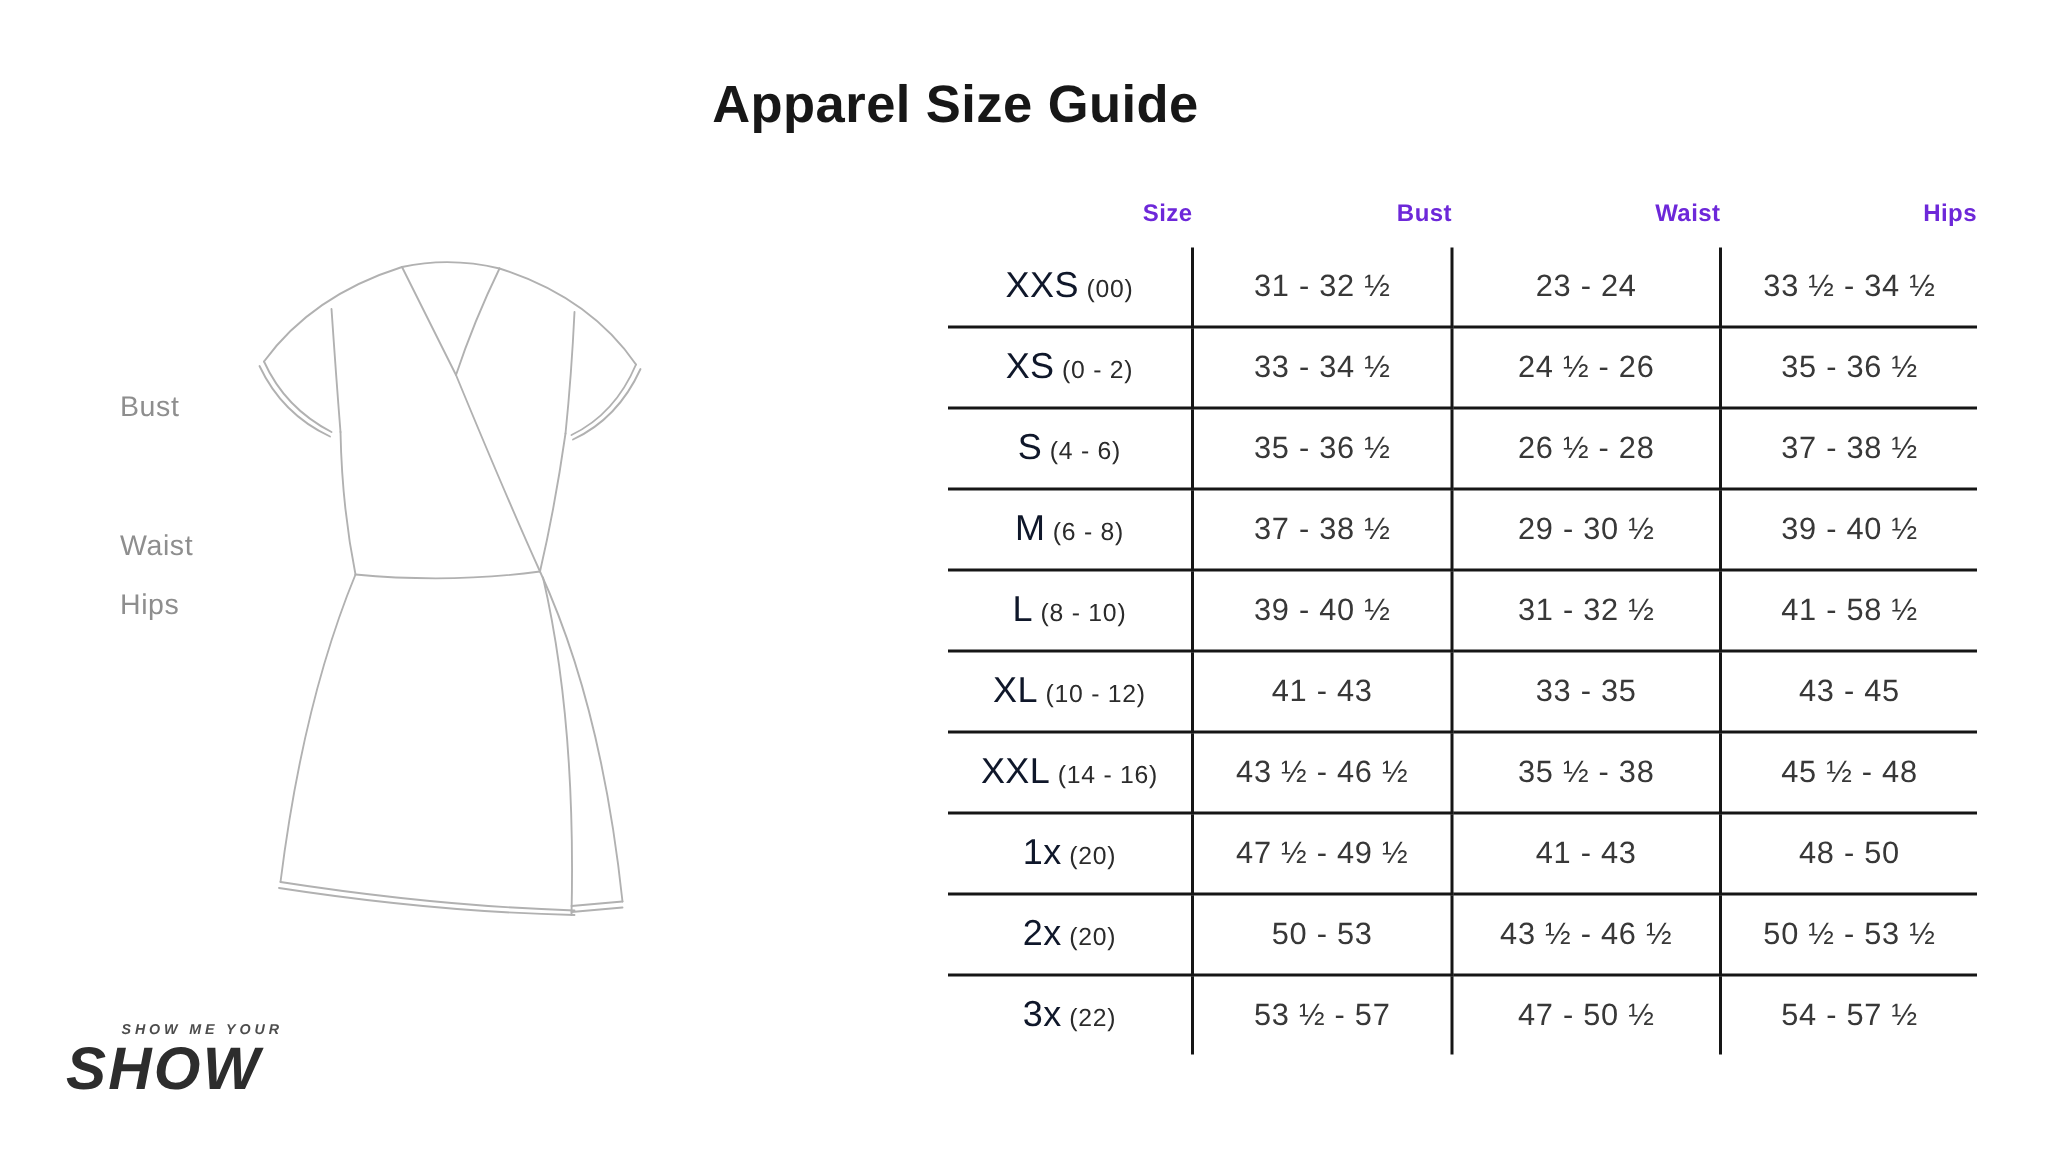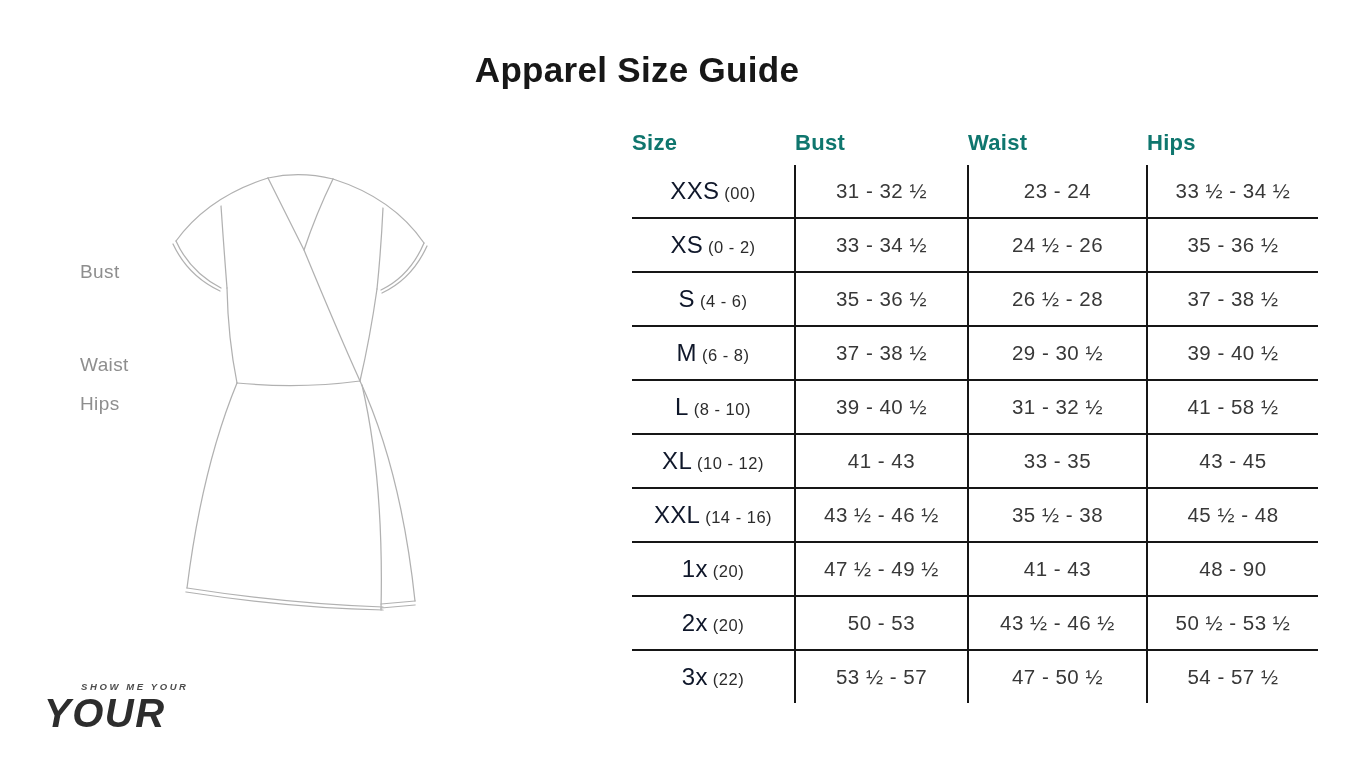--- a/index.html
+++ b/index.html
@@ -29,22 +29,22 @@
   .m-label.bust  { top:262px; }
   .m-label.waist { top:355px; }
   .m-label.hips  { top:394px; }
 
   
   .size-table {
     position:absolute; left:632px; top:121px; width:686px;
     border-collapse:collapse; table-layout:fixed;
   }
   .size-table th {
-    height:44px; font-size:22px; font-weight:600; color:#0f766e;
-    text-align:left; vertical-align:middle; padding:0; letter-spacing:.3px;
+    height:44px; font-size:16px; font-weight:600; color:#6d28d9;
+    text-align:right; vertical-align:middle; padding:0; letter-spacing:.3px;
   }
   .size-table td {
     height:52px; text-align:center; vertical-align:middle; padding:0;
     font-size:20.5px; color:#383838; letter-spacing:.5px; white-space:nowrap;
   }
   .size-table tbody td { border-right:2px solid var(--line,#161616); }
   .size-table tbody td:last-child { border-right:none; }
   .size-table tbody tr:not(:last-child) td { border-bottom:2px solid var(--line,#161616); }
   .size-table .sz  { font-size:24px; color:#0f172a; letter-spacing:.3px; }
   .size-table .rng { font-size:16.5px; color:#2b2b2b; margin-left:5px; }
@@ -158,35 +158,35 @@
         <tr class="size-row">
       <td><span class="sz">XXL</span><span class="rng">(14 - 16)</span></td>
       <td>43 ½ - 46 ½</td>
       <td>35 ½ - 38</td>
       <td>45 ½ - 48</td>
     </tr>
         <tr class="size-row">
       <td><span class="sz">1x</span><span class="rng">(20)</span></td>
       <td>47 ½ - 49 ½</td>
       <td>41 - 43</td>
-      <td>48 - 90</td>
+      <td>48 - 50</td>
     </tr>
         <tr class="size-row">
       <td><span class="sz">2x</span><span class="rng">(20)</span></td>
       <td>50 - 53</td>
       <td>43 ½ - 46 ½</td>
       <td>50 ½ - 53 ½</td>
     </tr>
         <tr class="size-row">
       <td><span class="sz">3x</span><span class="rng">(22)</span></td>
       <td>53 ½ - 57</td>
       <td>47 - 50 ½</td>
       <td>54 - 57 ½</td>
     </tr>
       </tbody>
   </table>
 
   <div class="logo">
     <span class="tagline">SHOW ME YOUR</span>
-    <span class="brand">YOUR</span>
+    <span class="brand">SHOW</span>
   </div>
 
 </div>
 
 </body></html>

